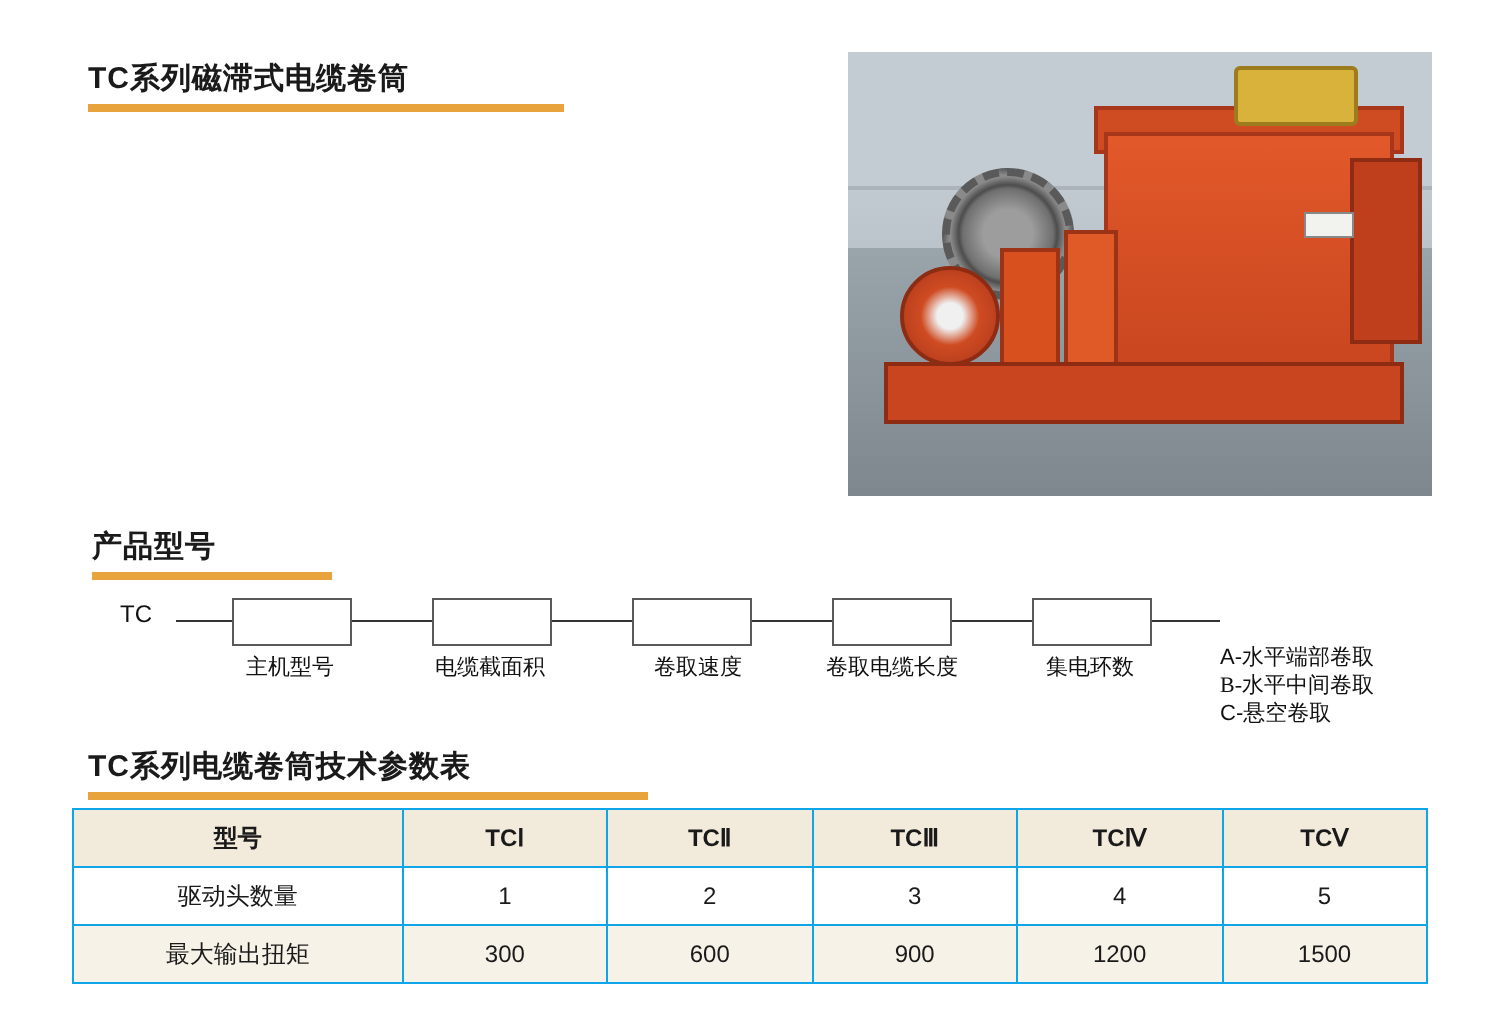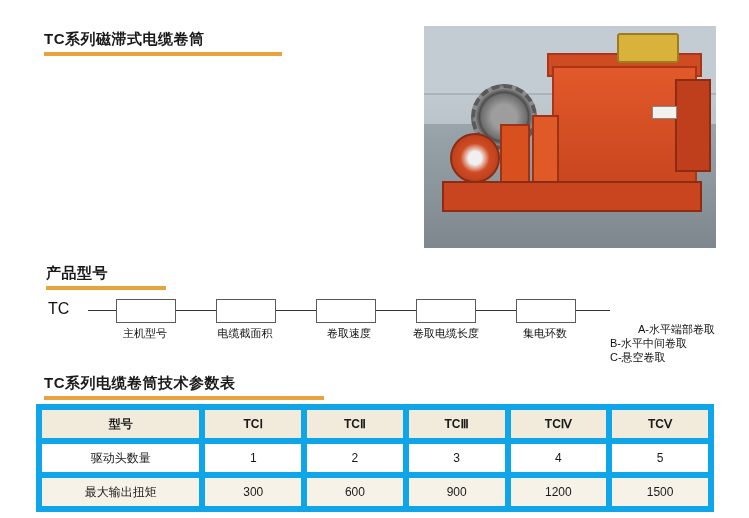--- a/index.html
+++ b/index.html
@@ -132,23 +132,23 @@
 
   #model-diagram {
     position: absolute;
     left: 44px;
     top: 296px;
     width: 660px;
     height: 62px;
   }
   #model-prefix {
     position: absolute;
-    left: 4px;
+    left: 16px;
     top: 4px;
-    font-size: 16px;
+    font-size: 12px;
     font-weight: 500;
     color: #111;
   }
   .model-line {
     position: absolute;
     top: 14px;
     height: 1px;
     background: #333;
   }
   .model-box {
@@ -180,21 +180,21 @@
   #spec-table {
     position: absolute;
     left: 36px;
     top: 404px;
     width: 678px;
     border-collapse: collapse;
     font-size: 12px;
   }
   #spec-table th,
   #spec-table td {
-    border: 6px solid #0ea5e9;
+    border: 1px solid #0ea5e9;
     height: 26px;
     text-align: center;
     font-weight: normal;
     color: #1a1a1a;
   }
   #spec-table thead th {
     background: #f2eadb;
     font-weight: bold;
   }
   #spec-table tbody tr:nth-child(odd) td {
@@ -256,22 +256,22 @@
     <span class="model-box" style="left:272px;"></span>
     <span class="model-box" style="left:372px;"></span>
     <span class="model-box" style="left:472px;"></span>
 
     <span class="model-caption" style="left:63px; width:76px;">主机型号</span>
     <span class="model-caption" style="left:158px; width:86px;">电缆截面积</span>
     <span class="model-caption" style="left:267px; width:76px;">卷取速度</span>
     <span class="model-caption" style="left:353px; width:98px;">卷取电缆长度</span>
     <span class="model-caption" style="left:463px; width:76px;">集电环数</span>
 
-    <span class="model-caption multi" style="left:566px;margin-left:28px;">A-水平端部卷取</span>
-    <span class="model-caption multi" style="left:566px; top:40px;">B-水平中间卷取</span>
+    <span class="model-caption multi" style="left:566px;">A-水平端部卷取</span>
+    <span class="model-caption multi" style="left:566px; top:40px;font-family:Liberation Serif, serif;">B-水平中间卷取</span>
     <span class="model-caption multi" style="left:566px; top:54px;">C-悬空卷取</span>
   </div>
 
   <div class="heading" id="table-heading">
     <span>TC系列电缆卷筒技术参数表</span>
     <span class="bar"></span>
   </div>
 
   <table id="spec-table">
     <colgroup>

